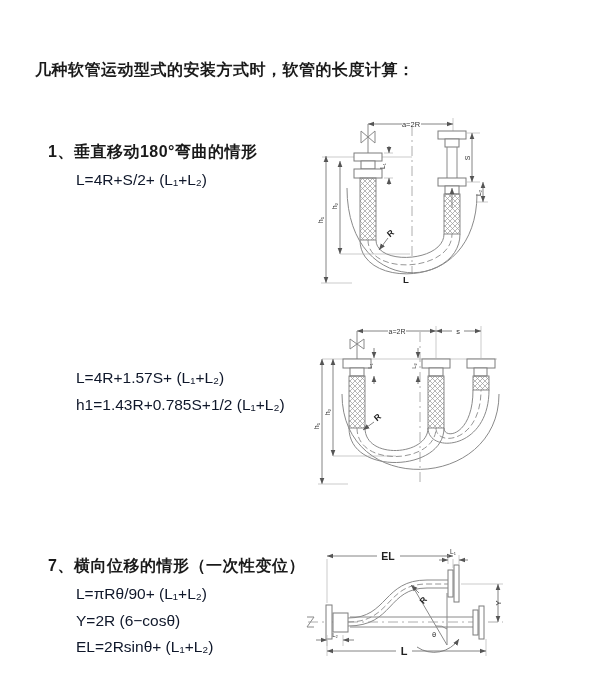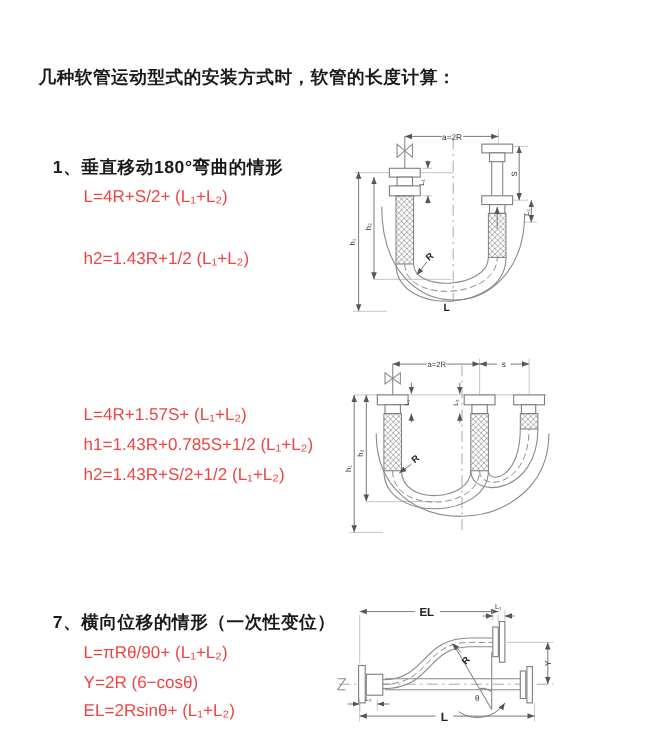--- a/index.html
+++ b/index.html
@@ -3,46 +3,44 @@
 <meta charset="utf-8">
 <style>
   html,body{margin:0;padding:0;background:#ffffff;}
   #page{
     position:relative;width:526px;height:675px;background:#ffffff;overflow:hidden;
     font-family:"Liberation Sans","DejaVu Sans",sans-serif;color:#1a1a1a;margin-top:36px;
   }
   .t{position:absolute;white-space:nowrap;}
   .title{left:35px;top:24px;font-size:16px;font-weight:700;letter-spacing:0.5px;}
   .heading{font-size:16px;font-weight:700;letter-spacing:0.5px;}
-  .formula{font-size:15.5px;font-weight:400;color:#ef4444;}
+  .formula{font-size:15.5px;font-weight:400;color:#0f172a;}
   .diag{position:absolute;}
   .ln{stroke:#8a8a8a;fill:none;stroke-width:1;}
   .thin{stroke:#b5b5b5;fill:none;stroke-width:0.7;}
   .dim{stroke:#777;fill:none;stroke-width:0.9;}
   .cl{stroke:#9a9a9a;fill:none;stroke-width:0.8;stroke-dasharray:10 4 2 4;}
   .dash{stroke:#8a8a8a;fill:none;stroke-width:0.9;stroke-dasharray:6 3;}
   .fit{fill:#ffffff;stroke:#7d7d7d;stroke-width:1;}
   .lbl{fill:#333;font-family:"Liberation Sans","DejaVu Sans",sans-serif;}
   .big{fill:#222;font-weight:600;}
   .bottom-line{position:absolute;left:0;top:667px;width:600px;height:2px;background:#d9d9d9;}
 </style>
 </head>
 <body>
 
 <div id="page">
 
   <div class="t title">几种软管运动型式的安装方式时，软管的长度计算：</div>
 
   <div class="t heading" style="left:48px;top:106px">1、垂直移动180°弯曲的情形</div>
   <div class="t formula" style="left:76px;top:135px">L=4R+S/2+ (L₁+L₂)</div>
-  <div class="t formula" style="left:76px;top:191px">h2=1.43R+1/2 (L₁+L₂)</div>
 
   <div class="t formula" style="left:76px;top:333px">L=4R+1.57S+ (L₁+L₂)</div>
   <div class="t formula" style="left:76px;top:360px">h1=1.43R+0.785S+1/2 (L₁+L₂)</div>
-  <div class="t formula" style="left:76px;top:387px">h2=1.43R+S/2+1/2 (L₁+L₂)</div>
 
   <div class="t heading" style="left:48px;top:520px">7、横向位移的情形（一次性变位）</div>
   <div class="t formula" style="left:76px;top:549px">L=πRθ/90+ (L₁+L₂)</div>
   <div class="t formula" style="left:76px;top:576px">Y=2R (6−cosθ)</div>
   <div class="t formula" style="left:76px;top:602px">EL=2Rsinθ+ (L₁+L₂)</div>
 
   <svg class="diag" style="left:305px;top:68px" width="295" height="200" viewBox="305 68 295 200">
     <defs>
       <marker id="arA" viewBox="0 0 10 10" refX="9" refY="5" markerWidth="8" markerHeight="8" orient="auto-start-reverse">
         <path d="M0,1.5 L9,5 L0,8.5 z" fill="#555"></path>

